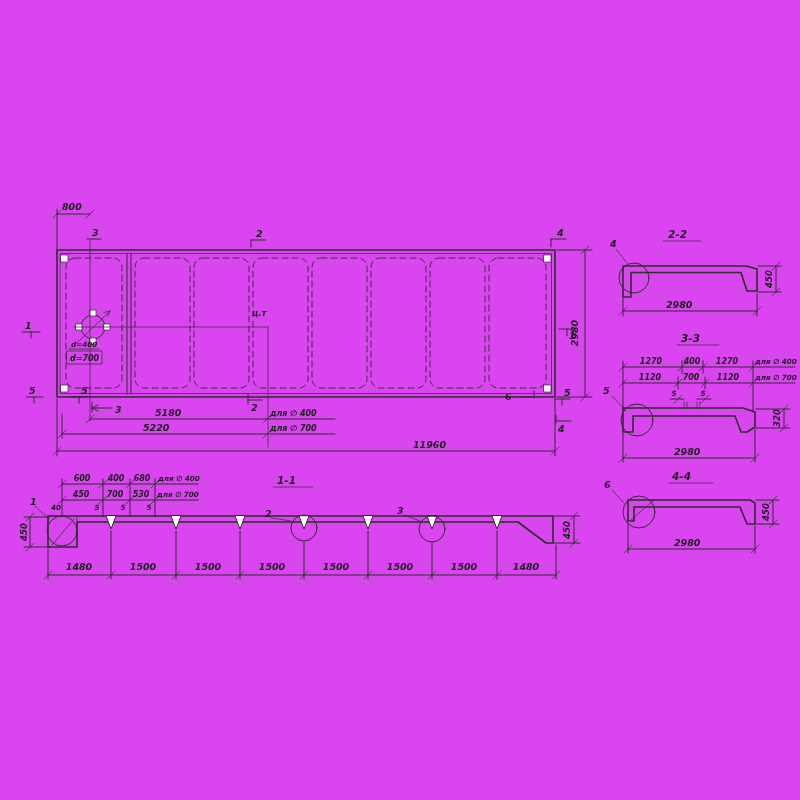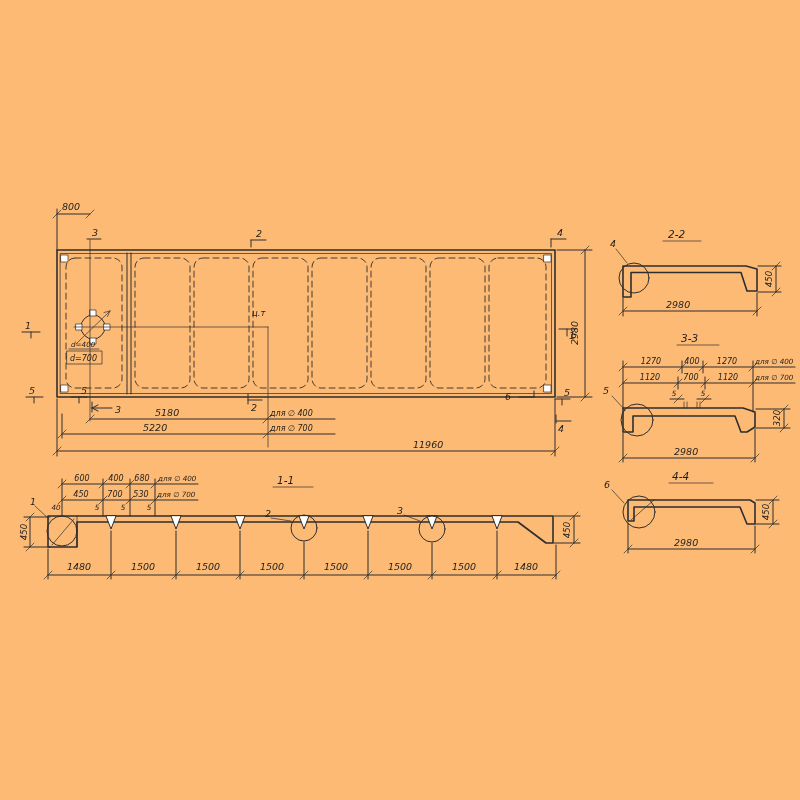--- a/index.html
+++ b/index.html
@@ -1,16 +1,16 @@
 <!DOCTYPE html>
 <html><head>
 <meta charset="utf-8">
 <style>
   html,body{margin:0;padding:0;background:#ffffff;}
-  .sheet{position:relative;width:800px;height:800px;background:#fdba74;overflow:hidden;}
+  .sheet{position:relative;width:800px;height:800px;background:#d946ef;overflow:hidden;font-weight:bold;}
   .sheet svg{position:absolute;left:0;top:0;}
   .ln{stroke:#2e2e2e;stroke-width:1;fill:none;stroke-linecap:round;stroke-linejoin:round;}
   .thk{stroke-width:1.6;}
   .tn{stroke-width:.7;}
   .dsh{stroke-dasharray:6 4;stroke-width:.9;}
   .wf{fill:#fff;}
   text{font-family:"DejaVu Sans",sans-serif;font-style:italic;fill:#1e1e1e;}
   .t10{font-size:10.5px;}
   .t9{font-size:9.5px;}
   .t85{font-size:8.5px;}

